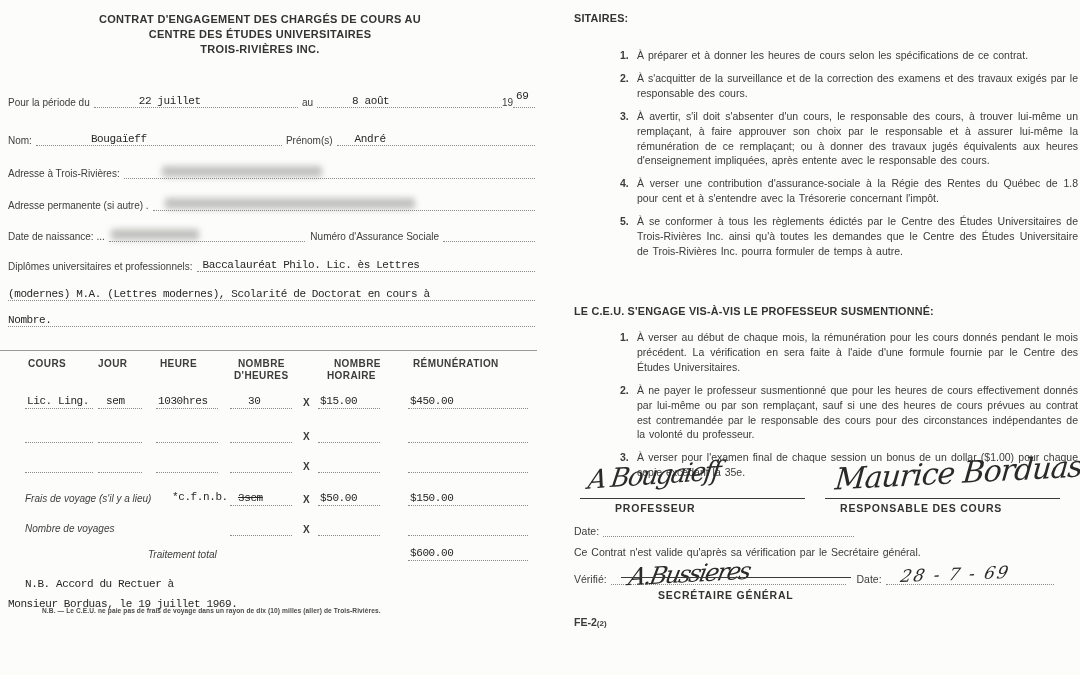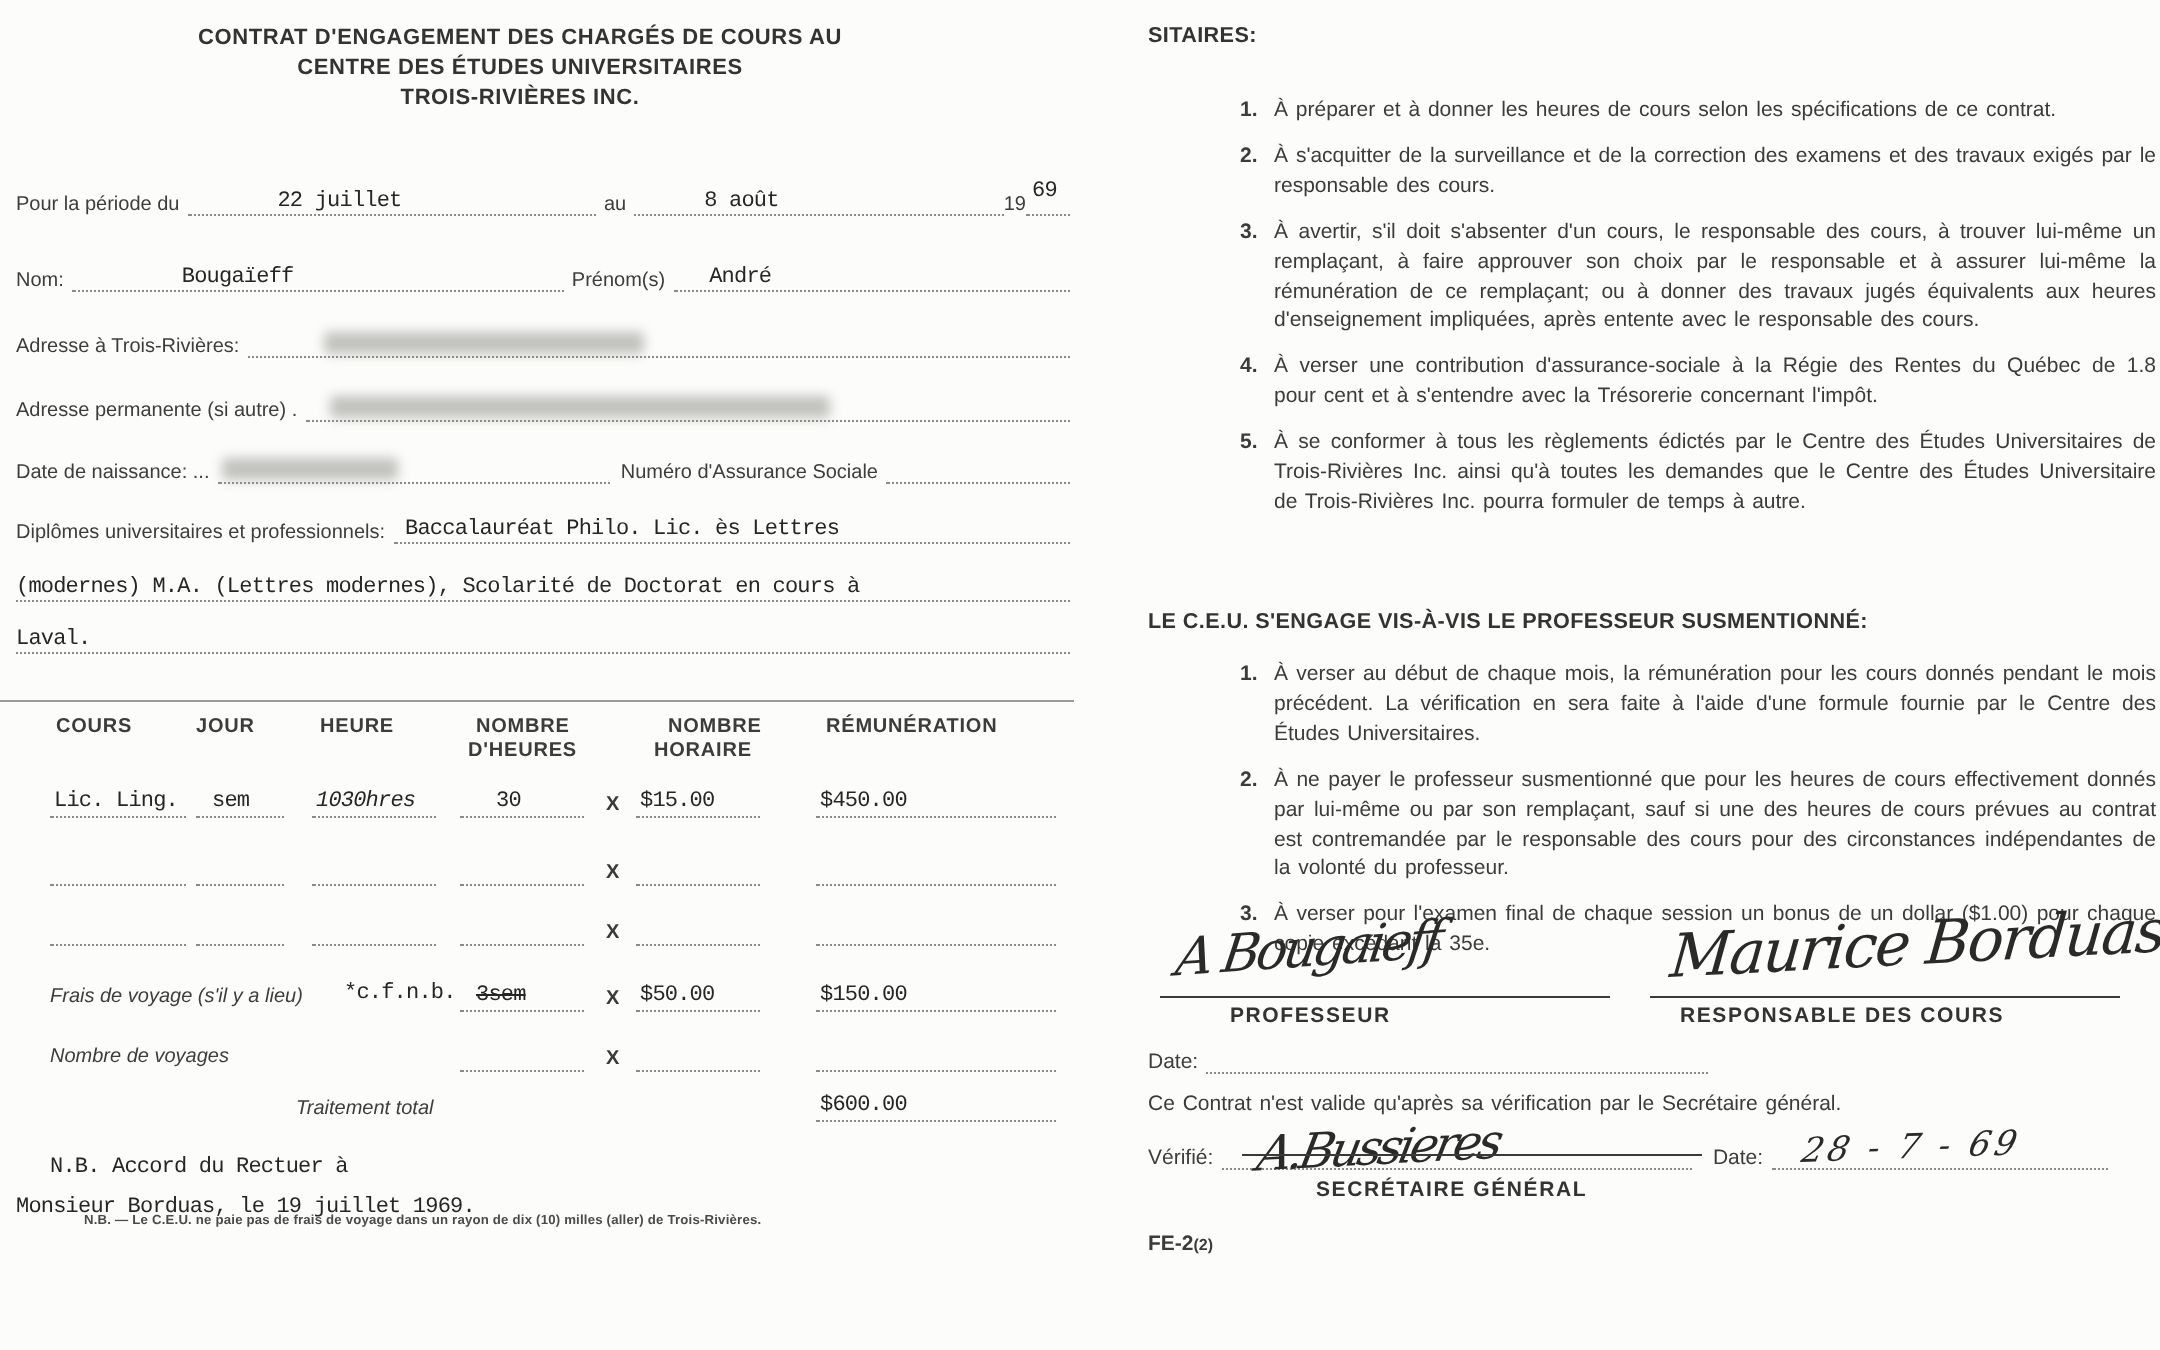--- a/index.html
+++ b/index.html
@@ -99,42 +99,42 @@
         <span class="typed on" style="left:6px;">Baccalauréat Philo. Lic. ès Lettres</span>
       </span>
     </div>
     <div class="flexline" style="left:8px;top:286px;width:527px;">
       <span class="fill">
         <span class="typed on" style="left:0;">(modernes) M.A. (Lettres modernes), Scolarité de Doctorat en cours à</span>
       </span>
     </div>
     <div class="flexline" style="left:8px;top:312px;width:527px;">
       <span class="fill">
-        <span class="typed on" style="left:0;">Laval.</span>
+        <span class="typed on" style="left:0;">Nombre.</span>
       </span>
     </div>
 
     <div class="abs" style="left:0;top:350px;width:537px;border-top:1px solid #9a9a96;"></div>
 
     <div class="hdr" style="left:28px;top:358px;">COURS</div>
     <div class="hdr" style="left:98px;top:358px;">JOUR</div>
     <div class="hdr" style="left:160px;top:358px;">HEURE</div>
     <div class="hdr" style="left:238px;top:358px;">NOMBRE</div>
     <div class="hdr" style="left:234px;top:370px;">D'HEURES</div>
     <div class="hdr" style="left:334px;top:358px;">NOMBRE</div>
     <div class="hdr" style="left:327px;top:370px;">HORAIRE</div>
     <div class="hdr" style="left:413px;top:358px;">RÉMUNÉRATION</div>
 
     <div class="cell" style="left:25px;top:393px;width:68px;">
       <span class="typed">Lic. Ling.</span>
       </div>
     <div class="cell" style="left:98px;top:393px;width:44px;">
       <span class="typed" style="left:8px;">sem</span>
       </div>
-    <div class="cell" style="left:156px;top:393px;width:62px;font-style:italic;">
+    <div class="cell" style="left:156px;top:393px;width:62px;">
       <span class="typed">1030hres</span>
       </div>
     <div class="cell" style="left:230px;top:393px;width:62px;">
       <span class="typed" style="left:18px;text-align:center;">30</span>
       </div>
     <div class="xmark" style="left:303px;top:397px;">X</div>
     <div class="cell" style="left:318px;top:393px;width:62px;">
       <span class="typed">$15.00</span>
       </div>
     <div class="cell" style="left:408px;top:393px;width:120px;">

